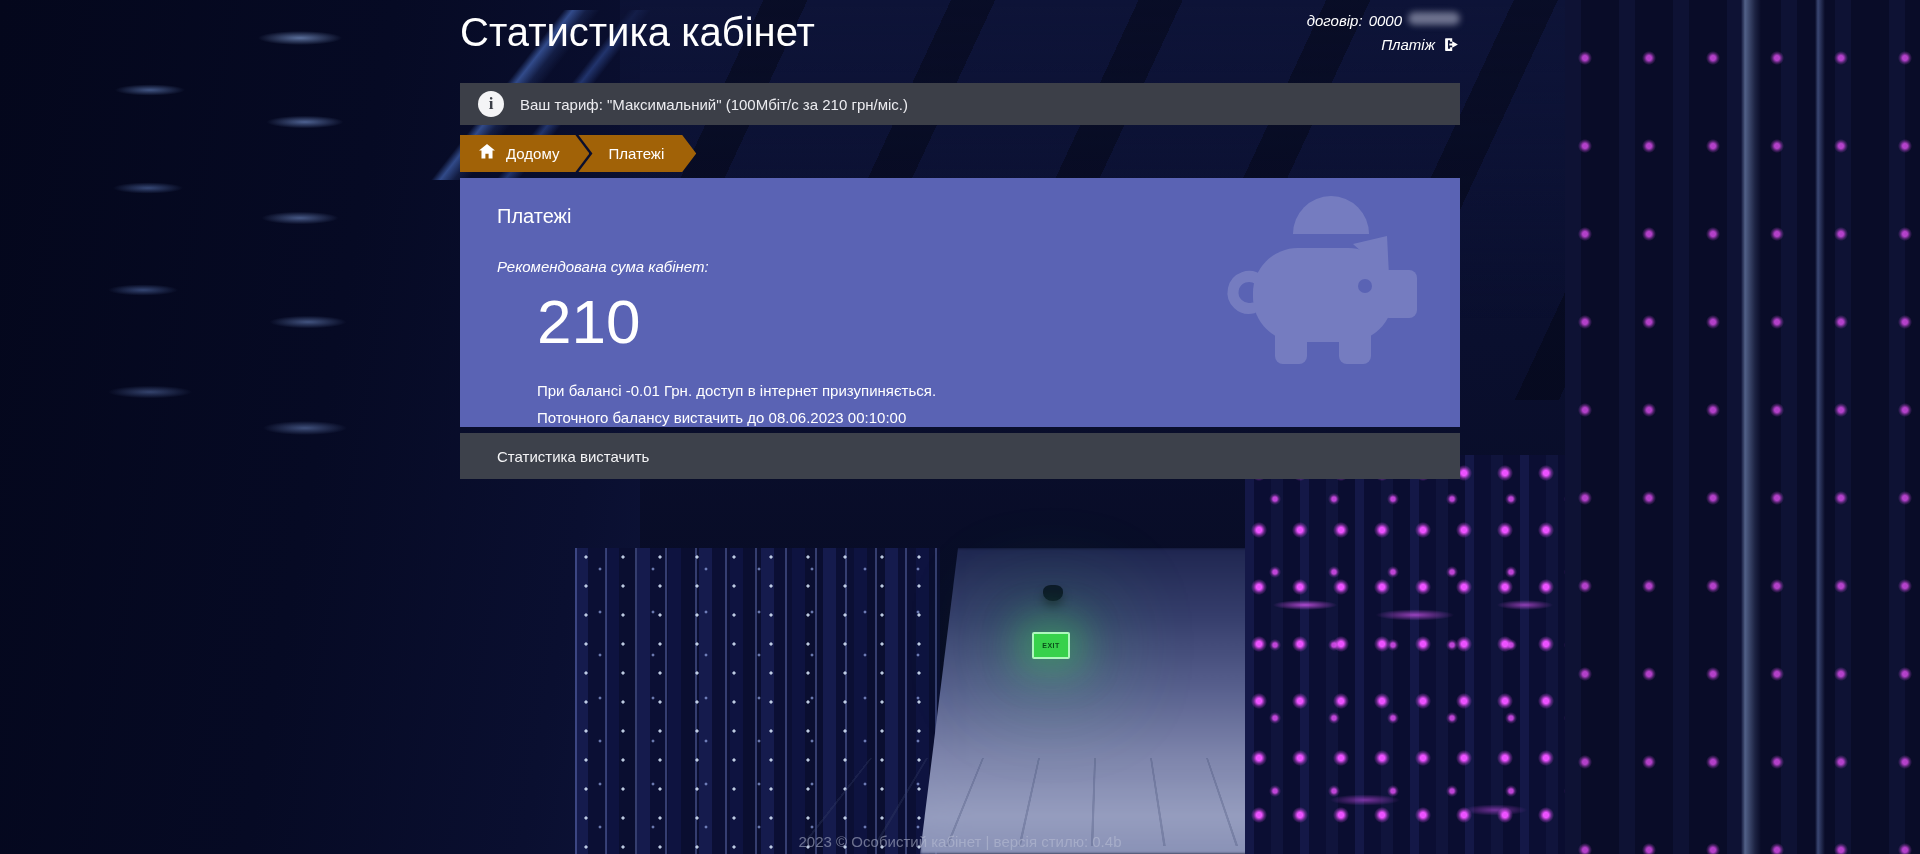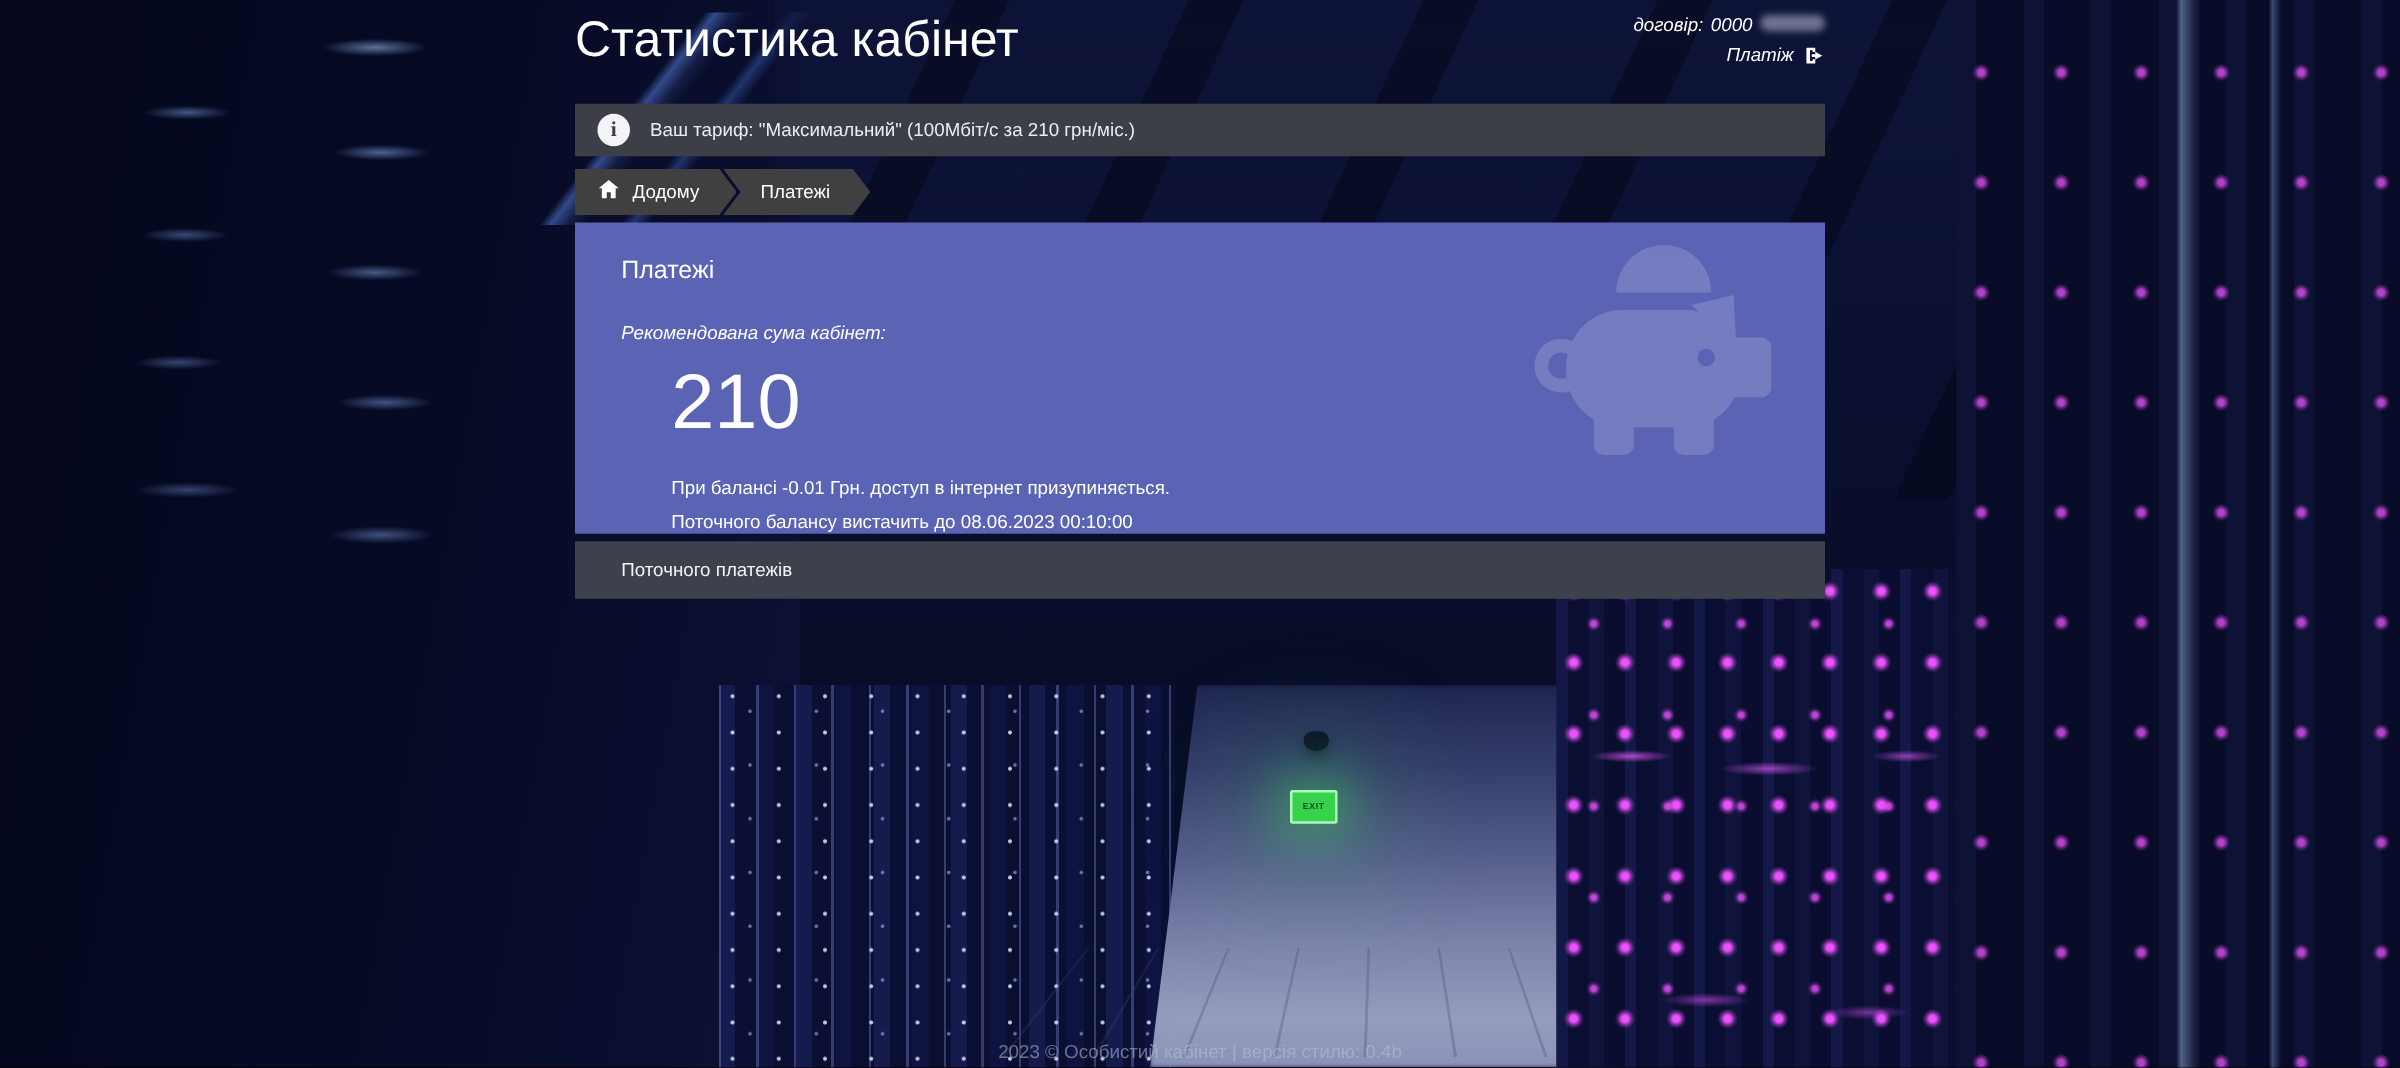--- a/index.html
+++ b/index.html
@@ -78,21 +78,21 @@
   .logout-line{display:flex;align-items:center;justify-content:flex-end;gap:8px;margin-top:7px;cursor:pointer;}
   .logout-line svg{display:block;}
 
   .tariff-bar{margin-top:27px;height:42px;background:#3c3f48;display:flex;align-items:center;
     gap:16px;padding-left:18px;box-sizing:border-box;font-size:15px;color:#ececf0;}
   .info-icon{width:26px;height:26px;border-radius:50%;background:#f4f4f6;color:#3c3f48;
     display:flex;align-items:center;justify-content:center;font-weight:bold;font-size:17px;
     font-family:"Liberation Serif","DejaVu Serif",serif;flex:0 0 26px;}
 
   .breadcrumb{margin-top:10px;height:37px;display:flex;font-size:15px;}
-  .crumb{background:#404040;color:#fff;display:flex;align-items:center;gap:10px;height:37px;cursor:pointer;}
+  .crumb{background:#a16207;color:#fff;display:flex;align-items:center;gap:10px;height:37px;cursor:pointer;}
   .crumb-home{padding:0 30px 0 18px;
     clip-path:polygon(0 0, calc(100% - 14px) 0, 100% 50%, calc(100% - 14px) 100%, 0 100%);}
   .crumb-next{padding:0 32px 0 30px;margin-left:-11px;
     clip-path:polygon(0 0, calc(100% - 14px) 0, 100% 50%, calc(100% - 14px) 100%, 0 100%, 14px 50%);}
 
   .panel{margin-top:6px;height:249px;background:#5a63b4;position:relative;box-sizing:border-box;
     padding:27px 37px;overflow:hidden;}
   .panel h2{margin:0 0 30px;font-size:20px;font-weight:400;}
   .rec-label{font-style:italic;font-size:15px;margin-bottom:16px;}
   .amount{font-size:62px;line-height:1;padding-left:40px;margin-bottom:24px;font-weight:400;}
@@ -186,20 +186,20 @@
               <rect x="168" y="84" width="36" height="48" rx="8"></rect>
               <rect x="40" y="62" width="140" height="94" rx="45"></rect>
             </g>
             <circle cx="152" cy="100" r="7" fill="#5a63b4"></circle>
           </svg>
         </span>
       </div>
 
 
       <div class="action-row row-stats">
-        <span>Поточного платежів</span>
+        <span>Статистика вистачить</span>
       </div>
 
     </div>
   </div>
 
   <div class="footer">2023 © Особистий кабінет | версія стилю: 0.4b</div>
 </div>
 
 </body></html>

